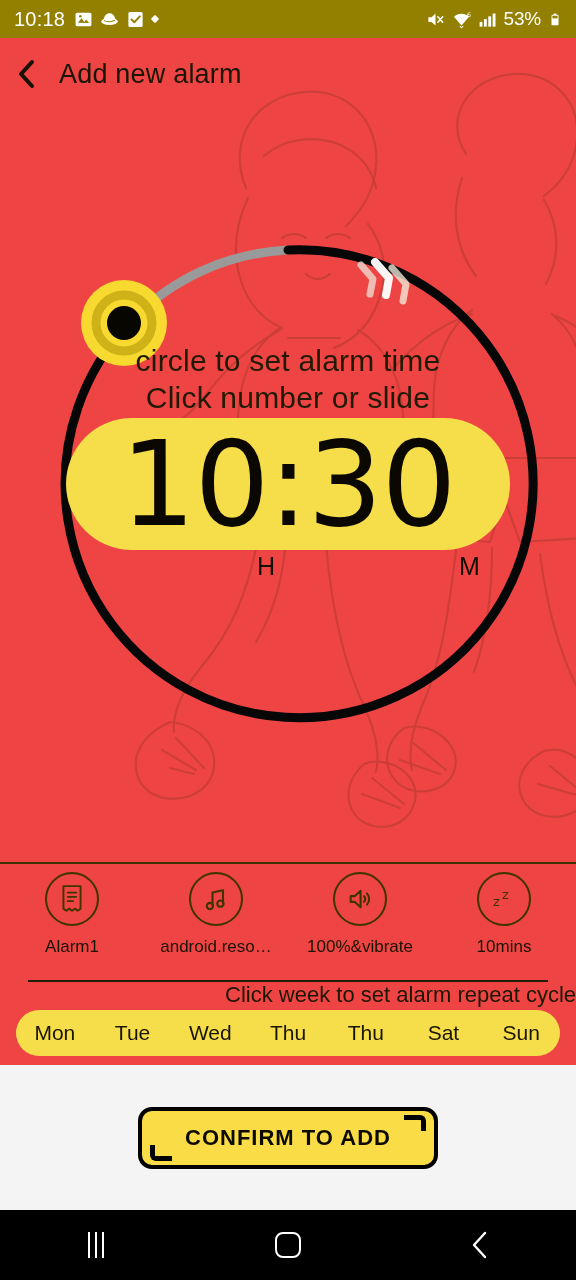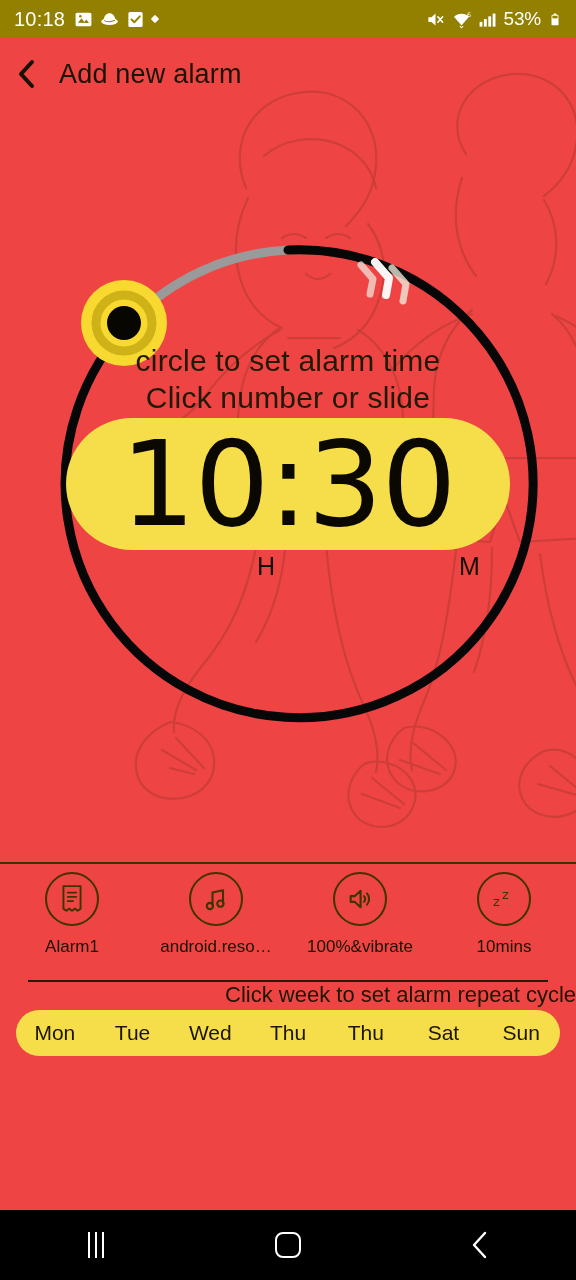--- a/index.html
+++ b/index.html
@@ -384,20 +384,27 @@
   <div class="weekbar">
     <span class="day">Mon</span>
     <span class="day">Tue</span>
     <span class="day">Wed</span>
     <span class="day">Thu</span>
     <span class="day">Thu</span>
     <span class="day">Sat</span>
     <span class="day">Sun</span>
   </div>
 
+  <div class="bottompanel">
+    <div class="confirmbtn">
+      <span>CONFIRM TO ADD</span>
+      <span class="corner tr"></span>
+      <span class="corner bl"></span>
+    </div>
+  </div>
 
   <div class="navbar">
     <div class="navitem">
       <span class="recents">
           <i></i>
           <i></i>
           <i></i>
         </span>
     </div>
     <div class="navitem">

